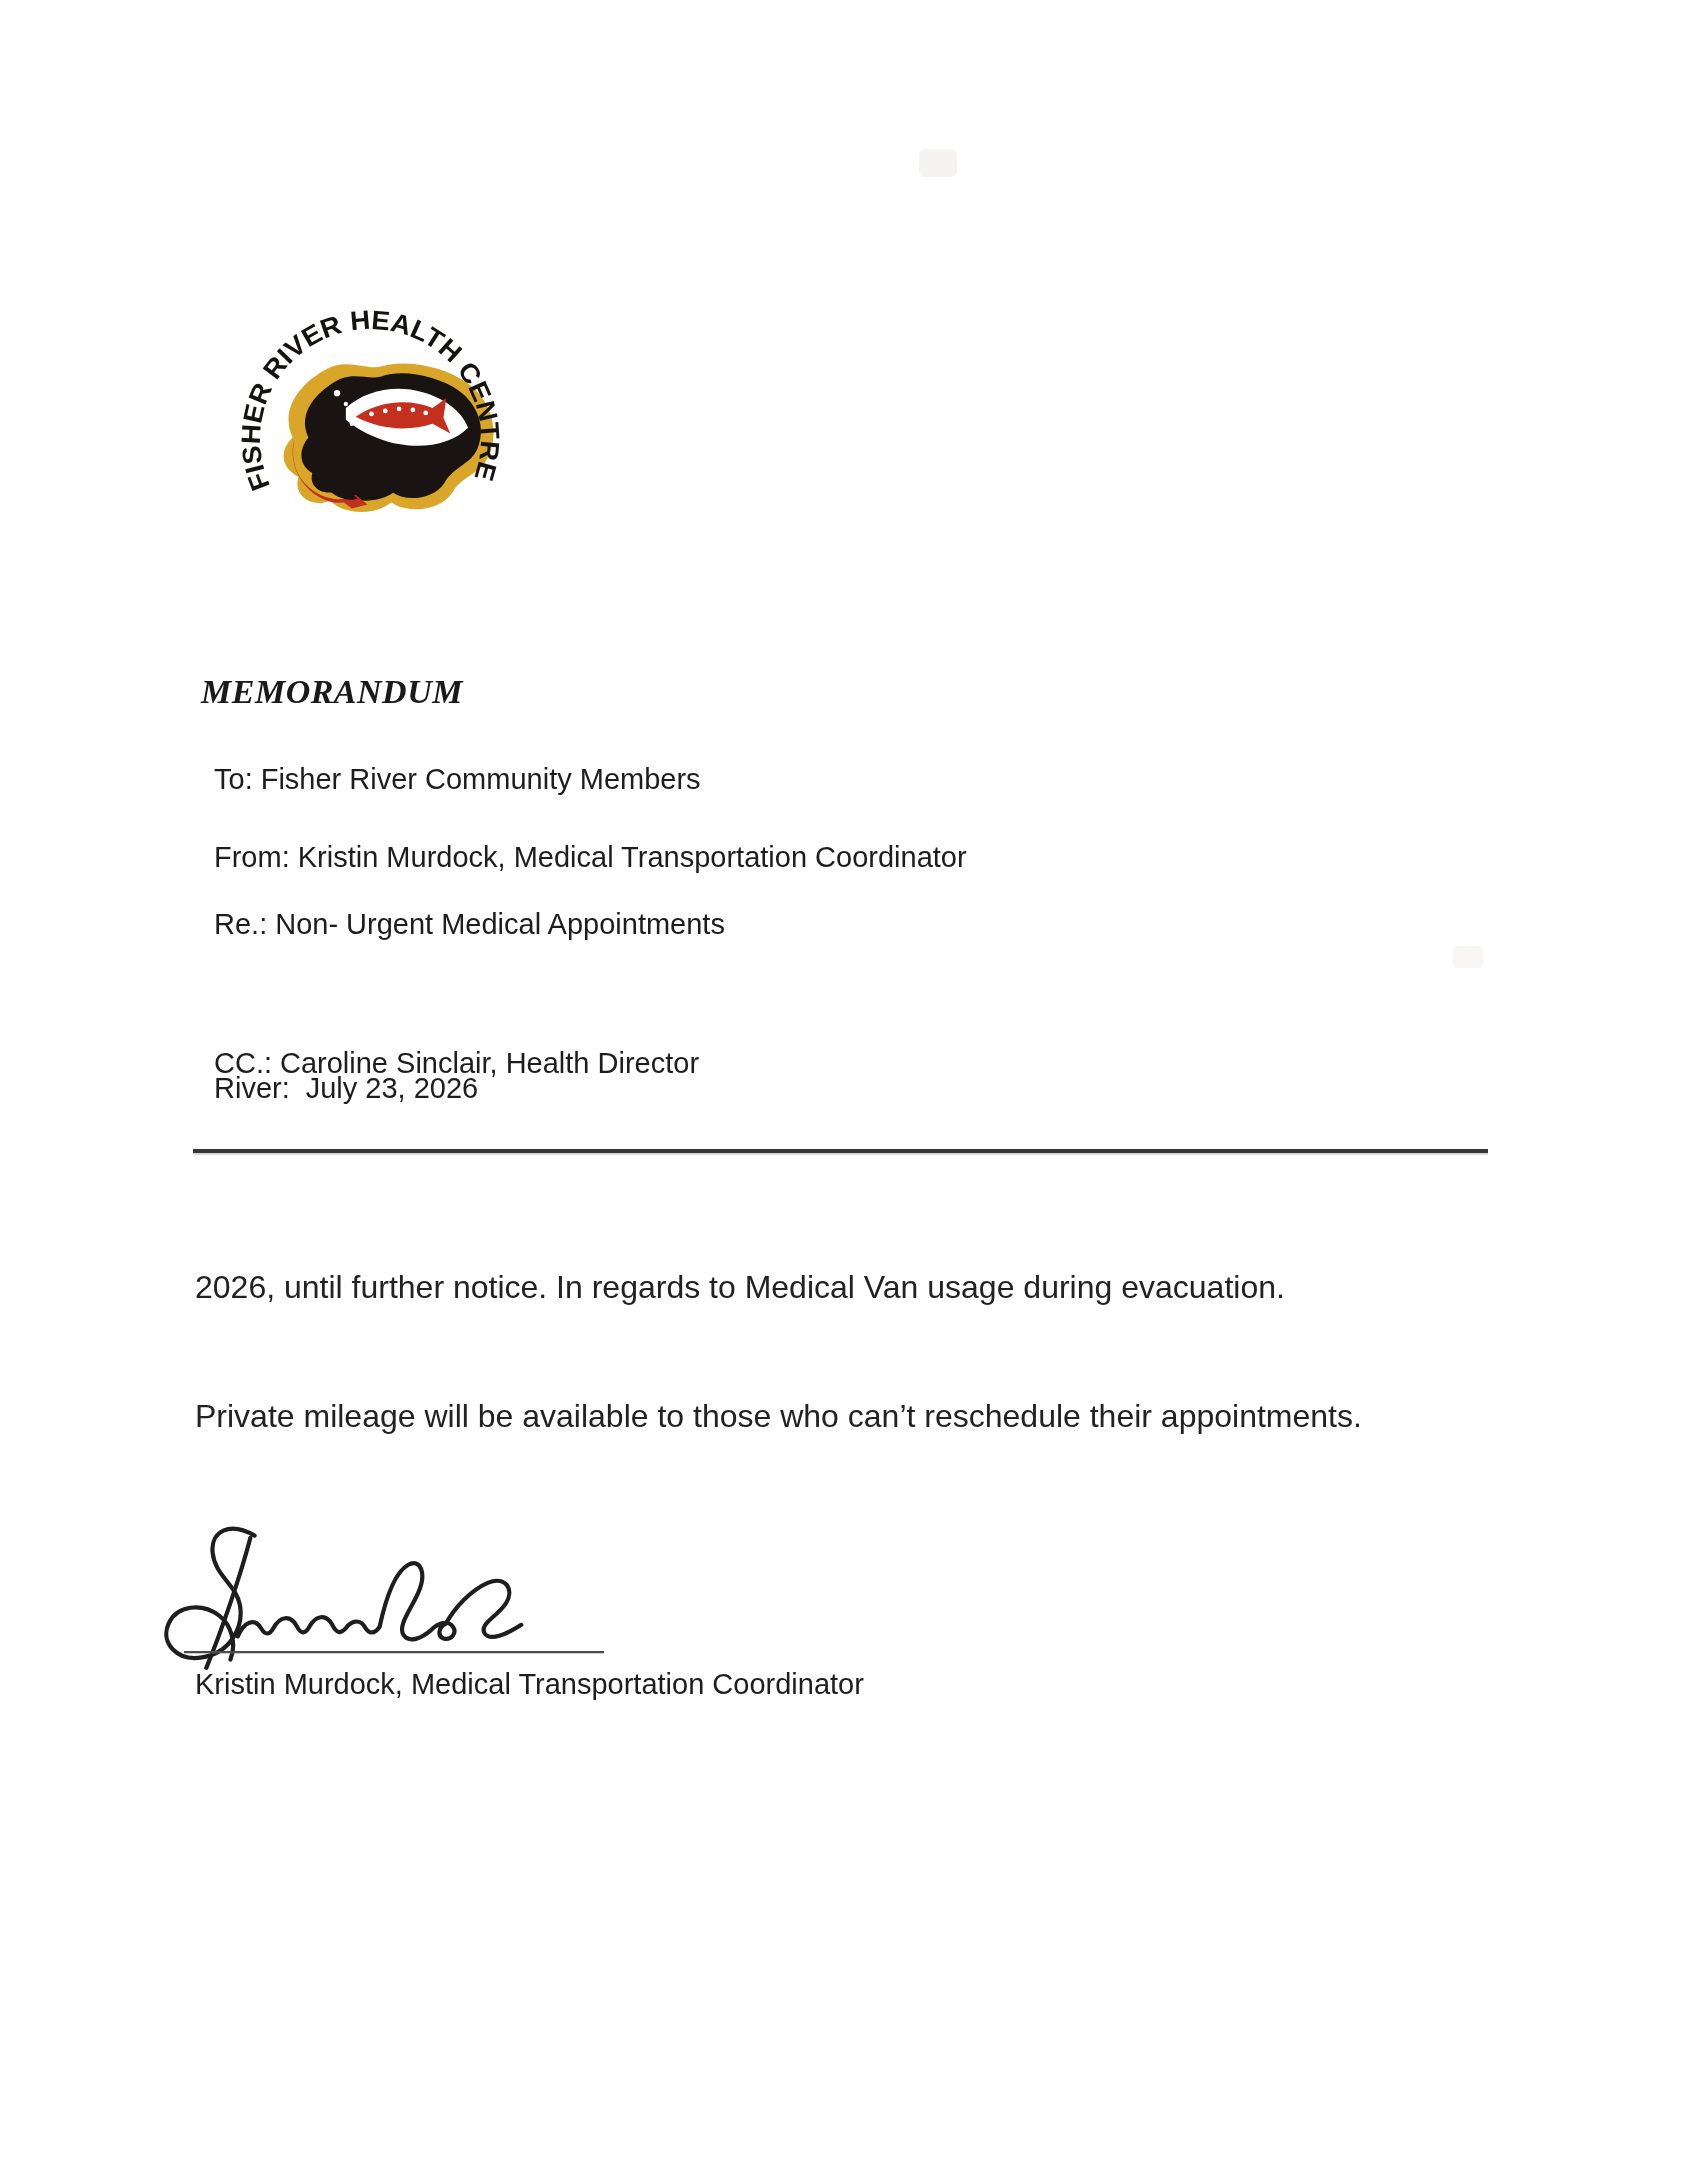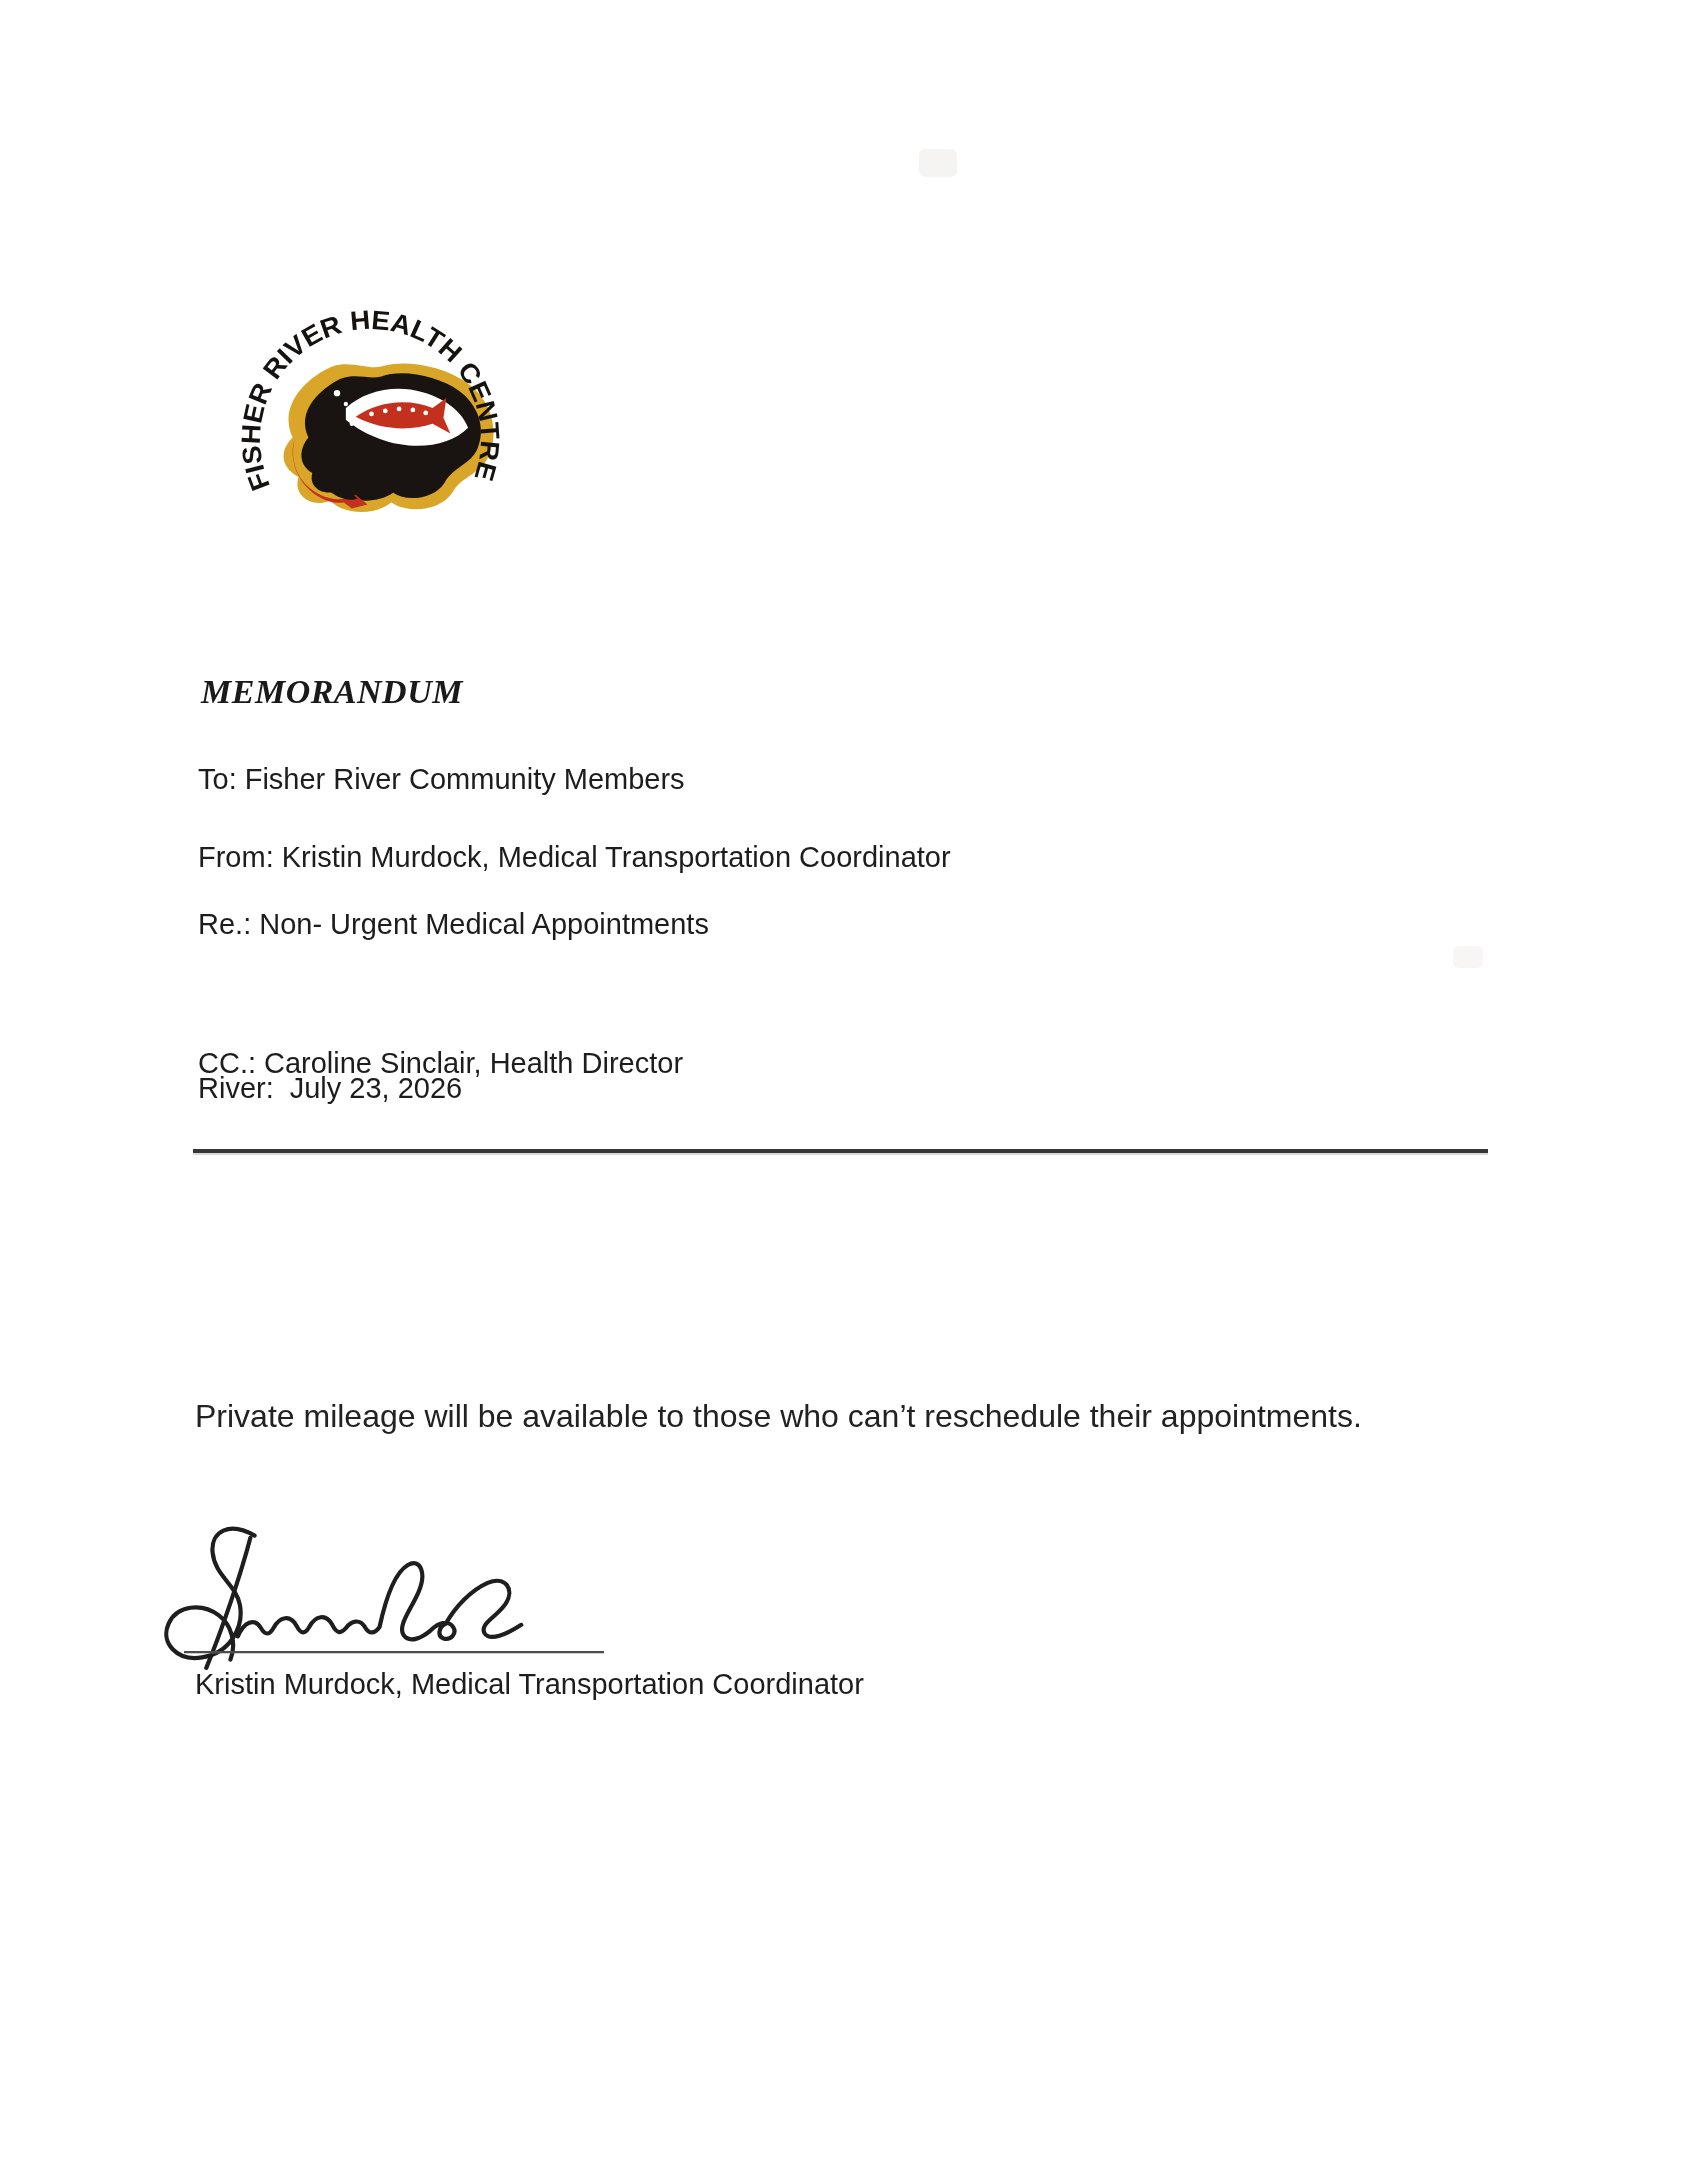--- a/index.html
+++ b/index.html
@@ -33,21 +33,21 @@
     font-size:29px;
     line-height:38px;
     color:#1d1d1d;
     white-space:nowrap;
   }
   .f-to{top:760px;}
   .f-from{top:838px;}
   .f-re{top:905px;}
   .f-cc{top:1044px;}
   .f-date{top:1069px;}
-  .field-label{margin-right:8px;}
+  .field-label{margin-right:8px;margin-left:16px;}
   .gap-wide{margin-right:16px;}
 
   .rule{
     left:193px;top:1149px;
     width:1295px;height:4px;
     background:#363636;
     box-shadow:0 2px 1px rgba(90,90,90,0.25);
   }
 
   .body-par{
@@ -160,20 +160,21 @@
   <div class="abs field-line f-cc">
     <span class="field-label">CC.:</span><span>Caroline Sinclair, Health Director</span>
   </div>
   <div class="abs field-line f-date">
     <span class="field-label gap-wide">River:</span><span>July 23, 2026</span>
   </div>
 
   <div class="abs rule"></div>
 
   <div class="abs body-par p2">
+    <div class="bline">2026, until further notice. In regards to Medical Van usage during evacuation.</div>
   </div>
   <div class="abs body-par p3">
     <div class="bline">Private mileage will be available to those who can’t reschedule their appointments.</div>
   </div>
 
   <div class="abs sig-draw">
     <svg width="487" height="147" viewBox="0 0 460 140">
       <g fill="none" stroke-width="4" stroke-linecap="round" stroke-linejoin="round" stroke="#1e1e1e">
         <path d="M 112 12
                  C 88 -2, 70 8, 72 28

